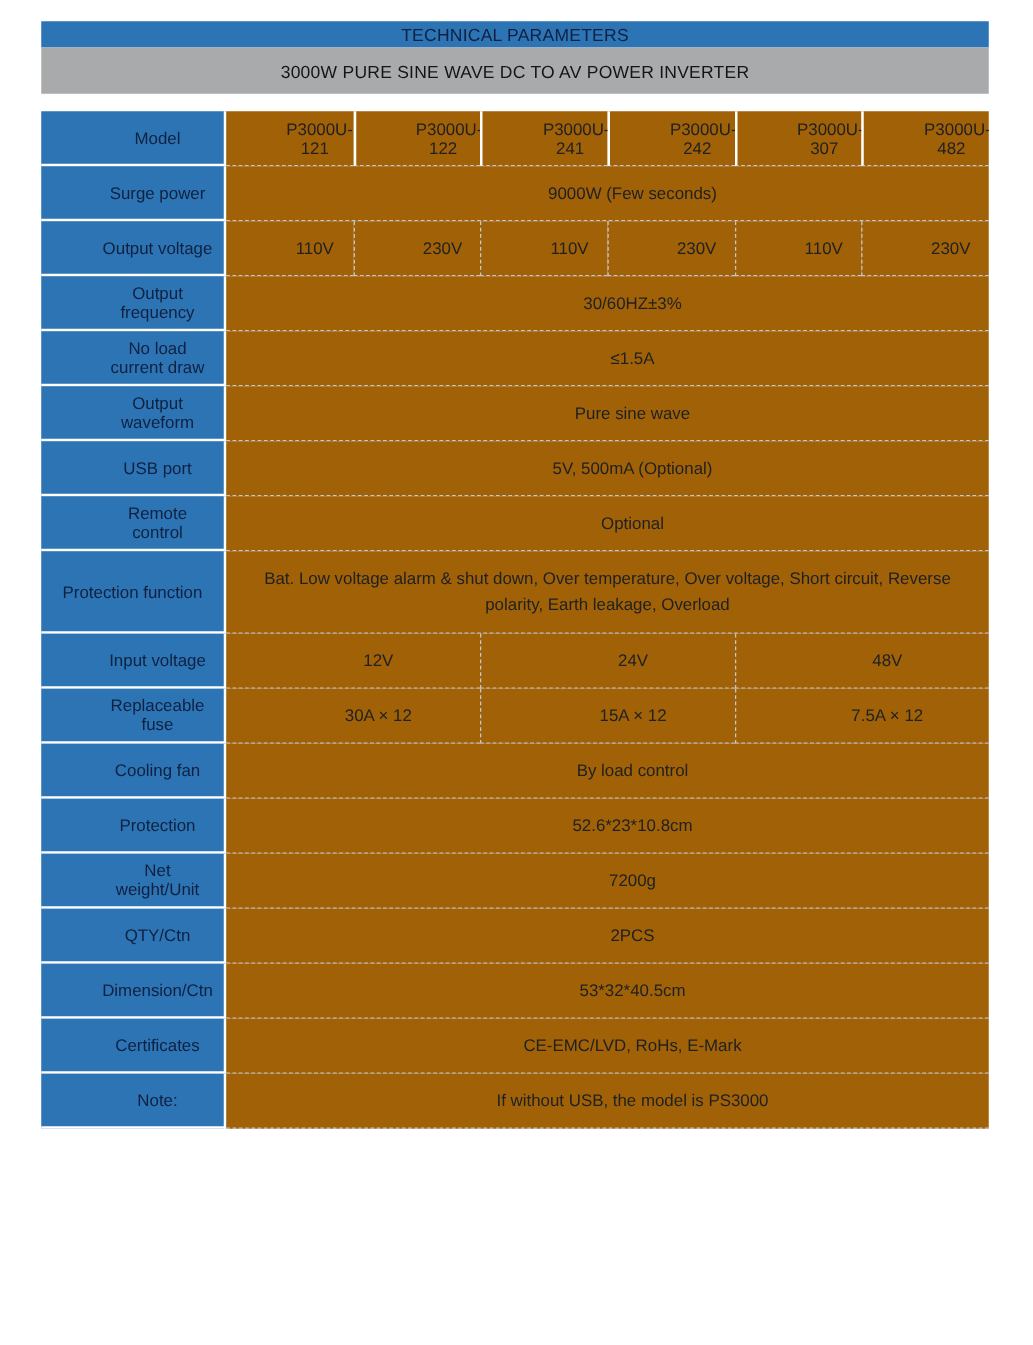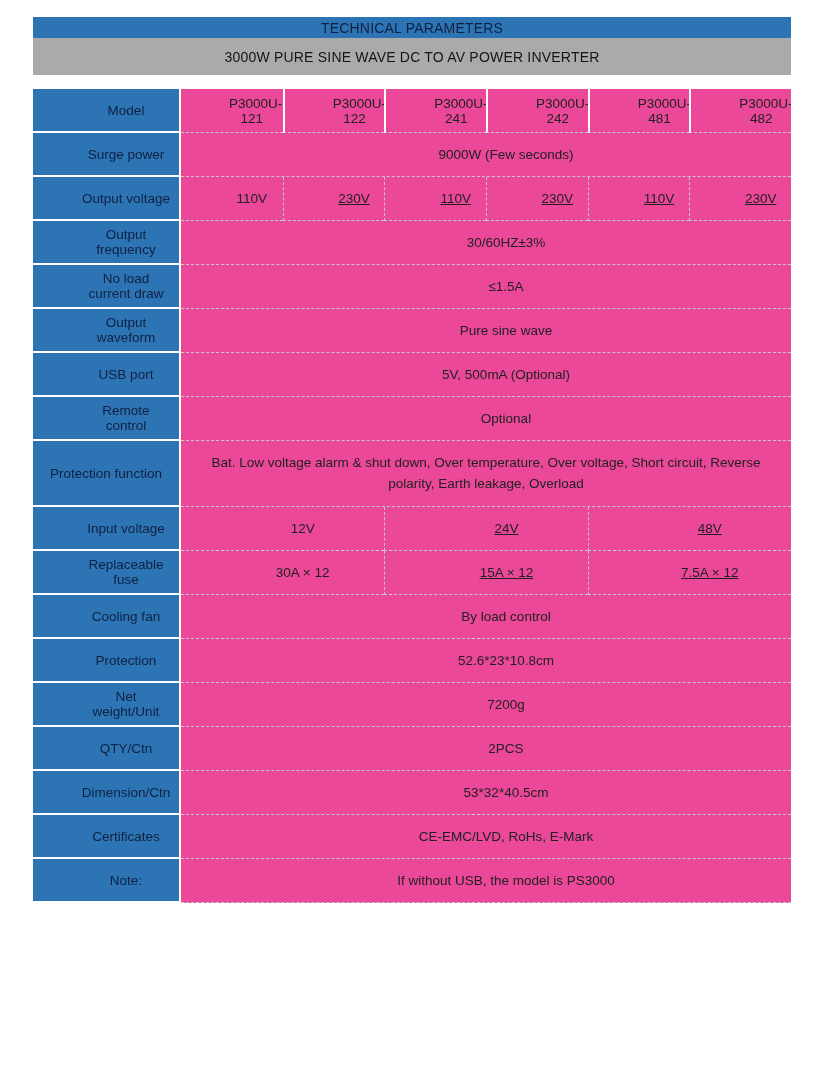--- a/index.html
+++ b/index.html
@@ -58,25 +58,25 @@
     font-size: 13.5px;
     overflow: hidden;
   }
   td.label {
     background: #2d74b5;
     color: #0f2140;
     border-right: 2px solid #ffffff;
     border-bottom: 2px solid #ffffff;
   }
   td.val {
-    background: #ec4899;
+    background: #a16207;
     color: #212121;
     border-bottom: 1px dashed #c2c8d3;
   }
-  td.val.dsep { border-left: 1px dashed #c2c8d3; text-decoration: underline; }
+  td.val.dsep { border-left: 1px dashed #c2c8d3; }
   td.val.wsep { border-left: 2px solid #ffffff; }
   tr.r-std td { height: 44px; padding-left: 48px; }
   tr.r-prot td { height: 66px; }
   tr.r-prot td.val { line-height: 1.55; padding: 0 6px; }
 </style>
 </head>
 <body>
 
 <div class="page">
   <div class="spec">
@@ -100,21 +100,21 @@
           <col>
       </colgroup>
       <tbody>
 
         <tr class="r-std">
           <td class="label">Model</td>
           <td class="val">P3000U-121</td>
           <td class="val wsep">P3000U-122</td>
           <td class="val wsep">P3000U-241</td>
           <td class="val wsep">P3000U-242</td>
-          <td class="val wsep">P3000U-481</td>
+          <td class="val wsep">P3000U-307</td>
           <td class="val wsep">P3000U-482</td>
         </tr>
 
 
         <tr class="r-std">
           <td class="label">Surge power</td>
           <td class="val" colspan="6">9000W (Few seconds)</td>
         </tr>
 
         <tr class="r-std">

